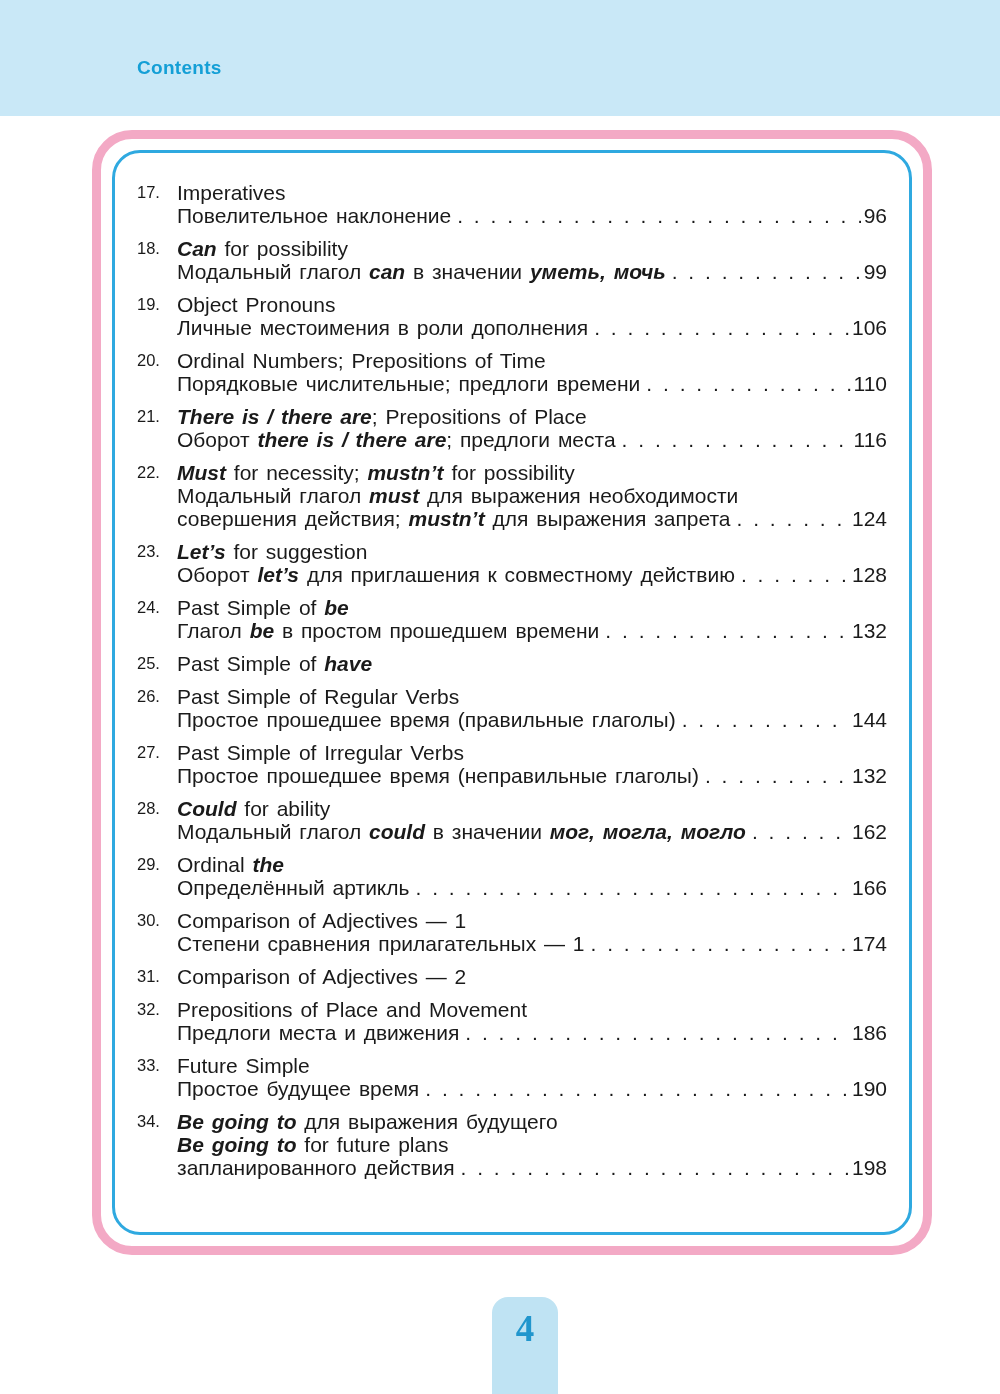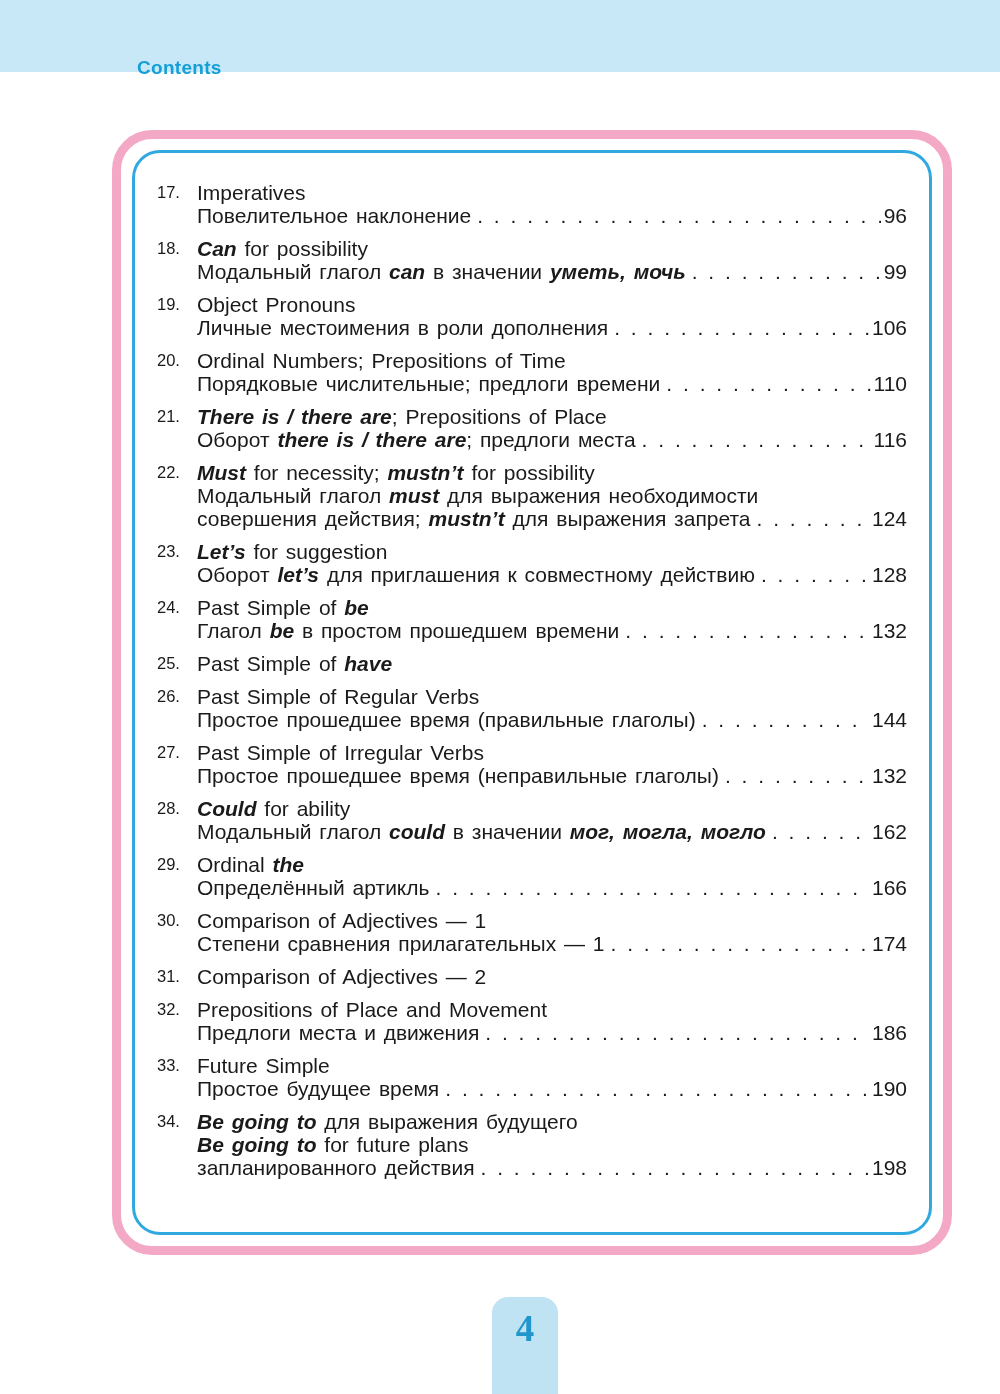--- a/index.html
+++ b/index.html
@@ -7,33 +7,33 @@
   body {
     height: 1394px;
     position: relative;
     background: #ffffff;
     font-family: "Liberation Sans", sans-serif;
     color: #1a1a1a;
     overflow: hidden;
   }
   .top-band {
     width: 100%;
-    height: 72px;
+    height: 116px;
     background: #c9e8f7;
   }
   .contents-title {
     padding: 57px 0 0 137px;
     font-size: 19px;
     font-weight: bold;
     letter-spacing: 0.3px;
     color: #149fd6;
   }
   .card-outer {
     position: absolute;
-    left: 112px;
+    left: 92px;
     top: 130px;
     width: 840px;
     height: 1125px;
     border: 9px solid #f3a9c5;
     border-radius: 40px;
     padding: 11px;
     background: #ffffff;
   }
   .card-inner {
     height: 100%;

